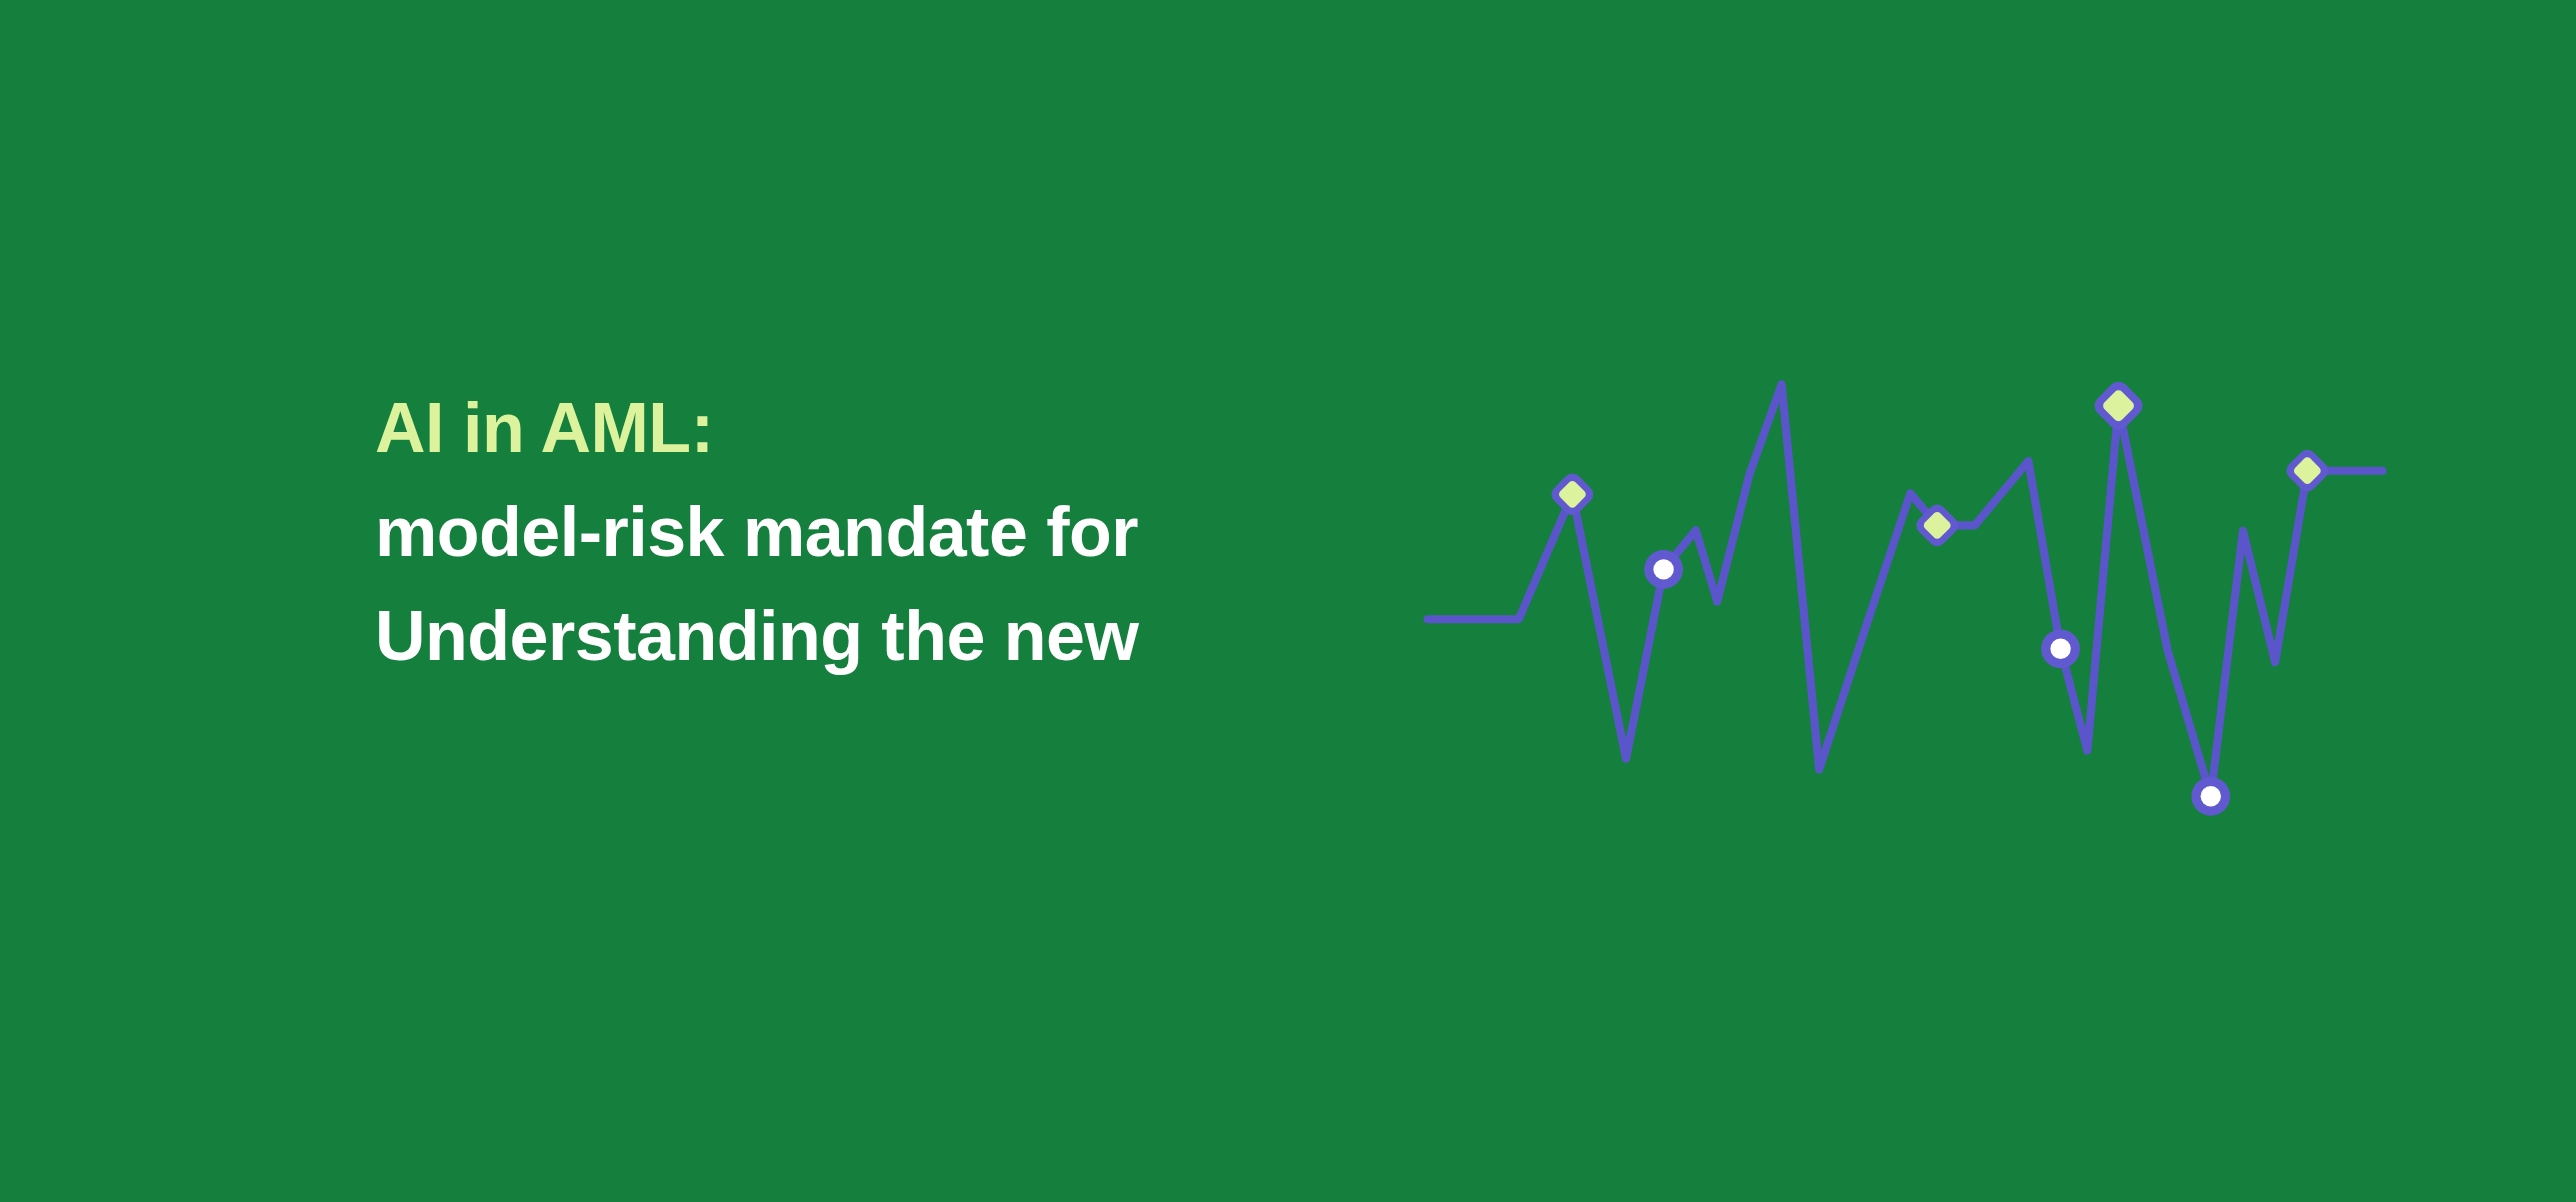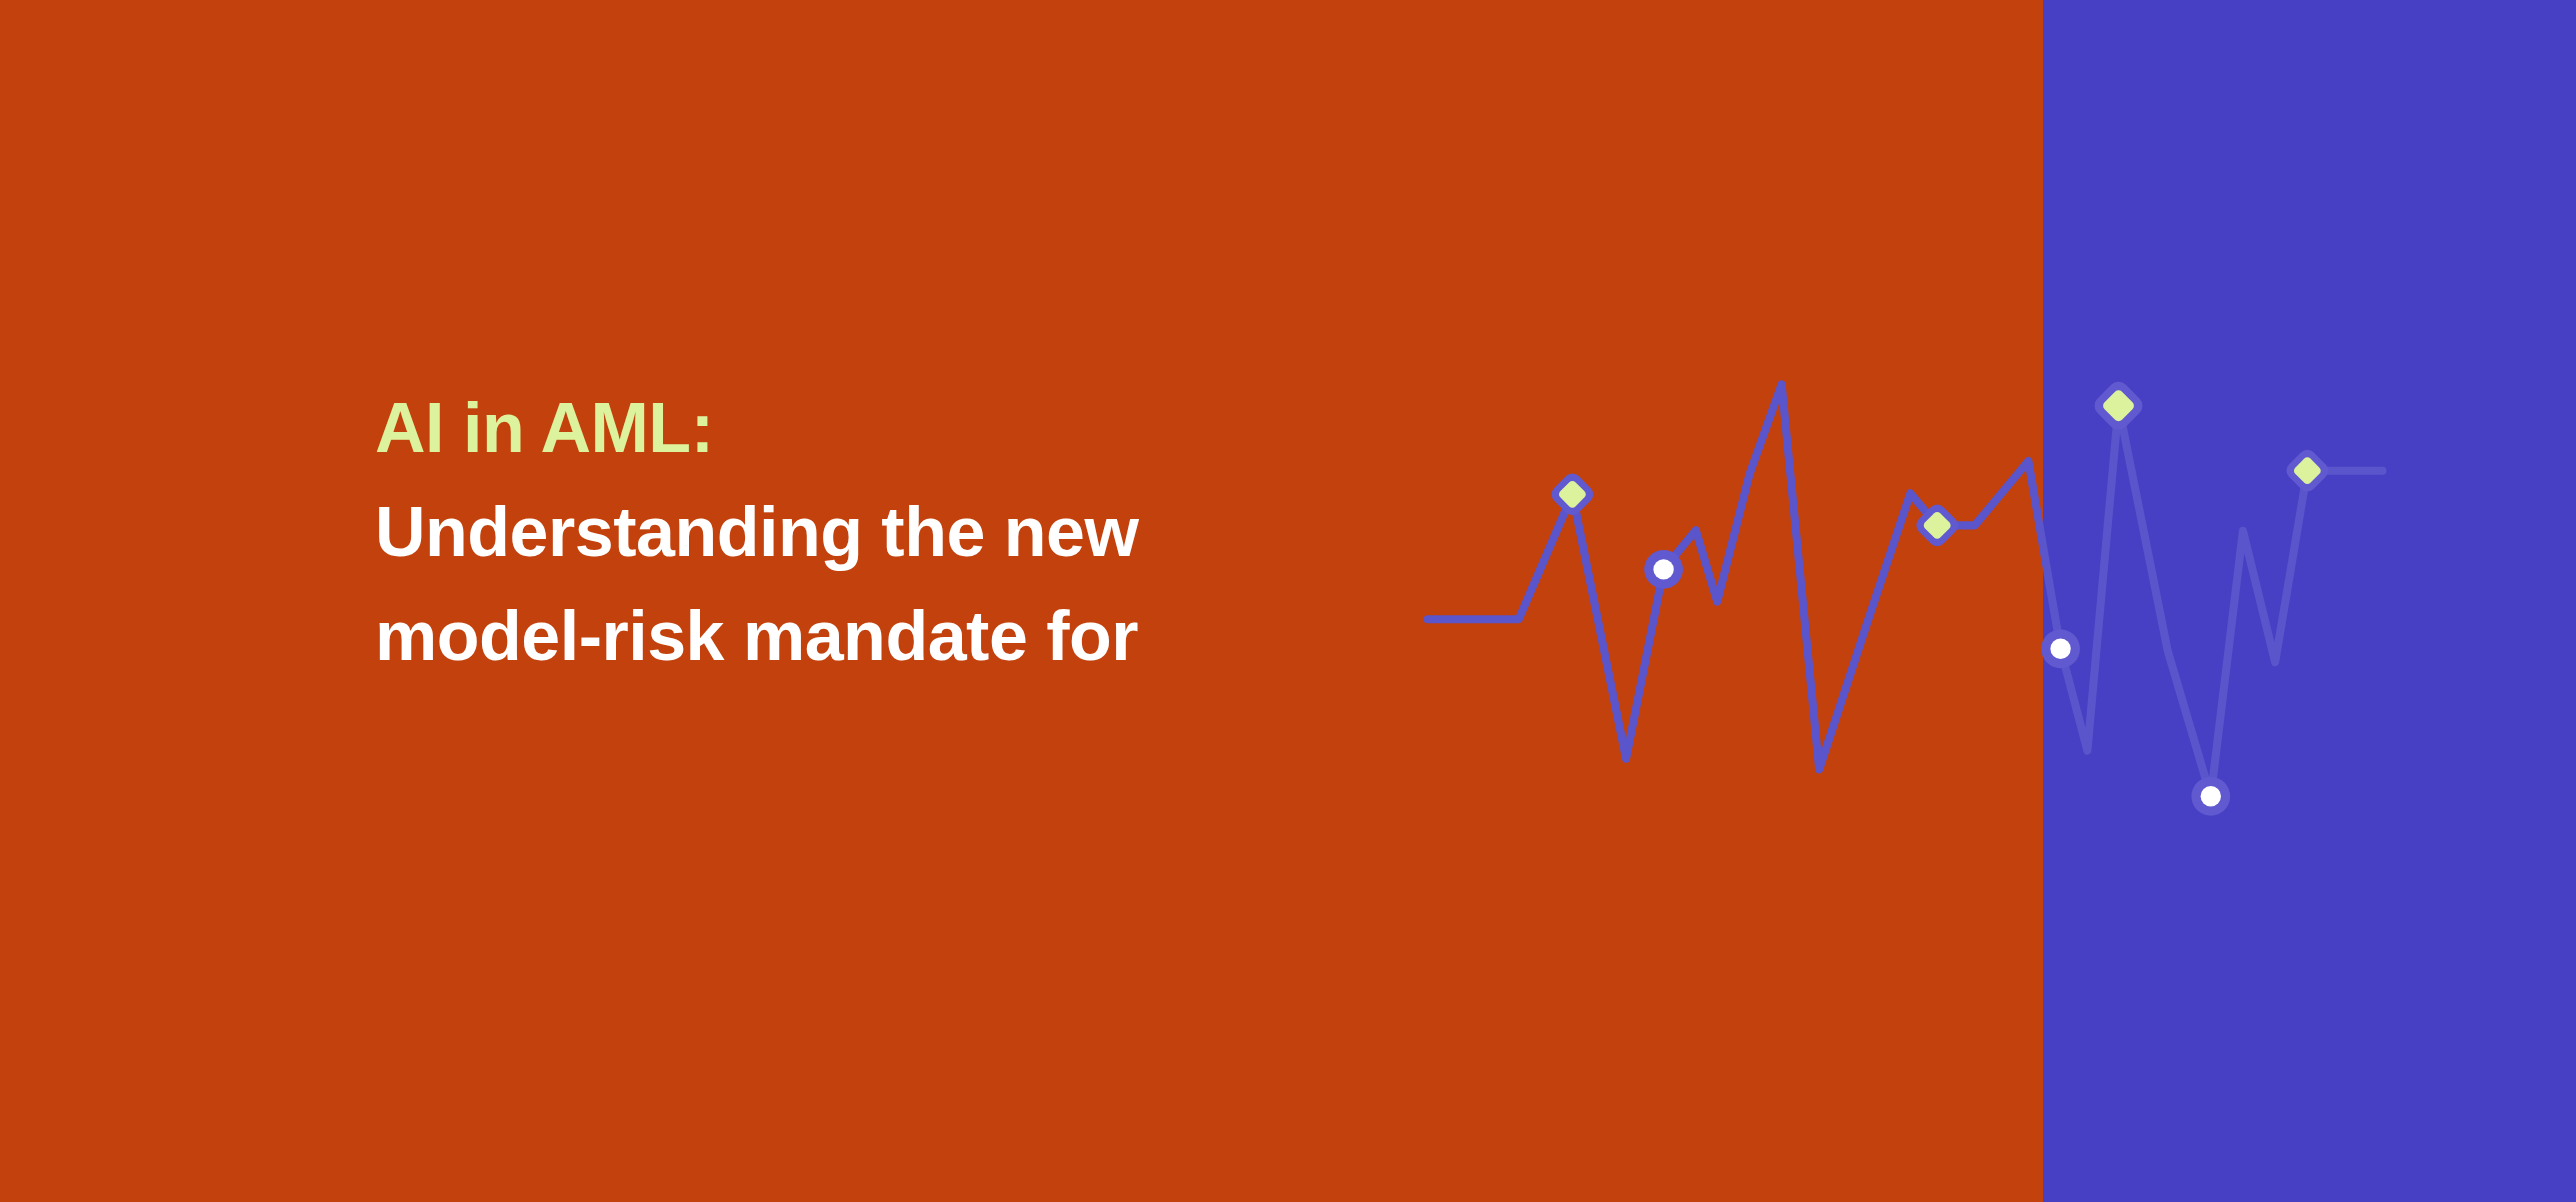--- a/index.html
+++ b/index.html
@@ -10,23 +10,23 @@
   body {
     width: 2576px;
     height: 1202px;
     background: #4740c4;
     font-family: "Liberation Sans", sans-serif;
     overflow: hidden;
   }
 
   #banner {
     position: relative;
-    width: 2043px;
+    width: 2576px;
     height: 1202px;
-    background: #c2410c;
+    background: #15803d;
   }
 
   
   #headline-block {
     position: absolute;
     left: 375px;
     top: 376px;
     width: 1020px;
   }
 
@@ -59,22 +59,22 @@
     overflow: visible;
   }
 </style>
 </head>
 <body>
 
 <div id="banner">
 
   <div id="headline-block">
     <div class="headline-line accent">AI in AML:</div>
+    <div class="headline-line">model-risk mandate for</div>
     <div class="headline-line">Understanding the new</div>
-    <div class="headline-line">model-risk mandate for</div>
   </div>
 
   <div id="chart-graphic">
     <svg id="chart-svg" viewBox="0 0 1900 960">
       <g id="chart-line-group">
         <polyline id="chart-line" fill="none" stroke-linecap="round" stroke-linejoin="round" points="60,515 230,515 330,282 430,775 500,422 560,349 600,482 660,245 720,77 790,795 880,520 960,280 1010,340 1080,340 1180,220 1240,570 1290,760 1348,117 1440,575 1520,845 1580,350 1640,595 1700,238 1760,238 1840,238" stroke="#5b55cb" stroke-width="15"></polyline>
       </g>
       <g id="chart-markers">
           <g>
             <rect x="297.6" y="249.6" width="64.80000000000001" height="64.80000000000001" rx="16.848000000000003" fill="#6159cf" transform="rotate(45 330 282)"></rect>

